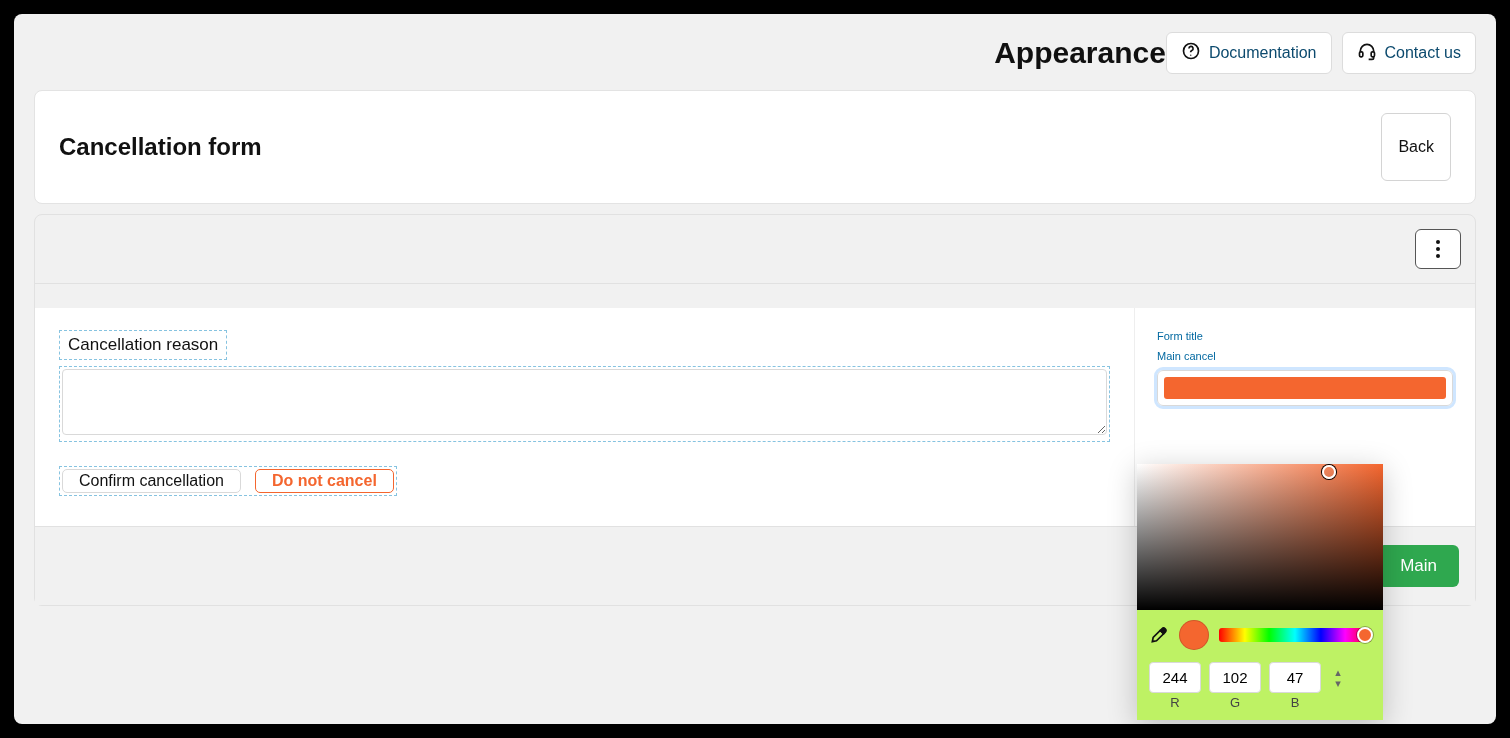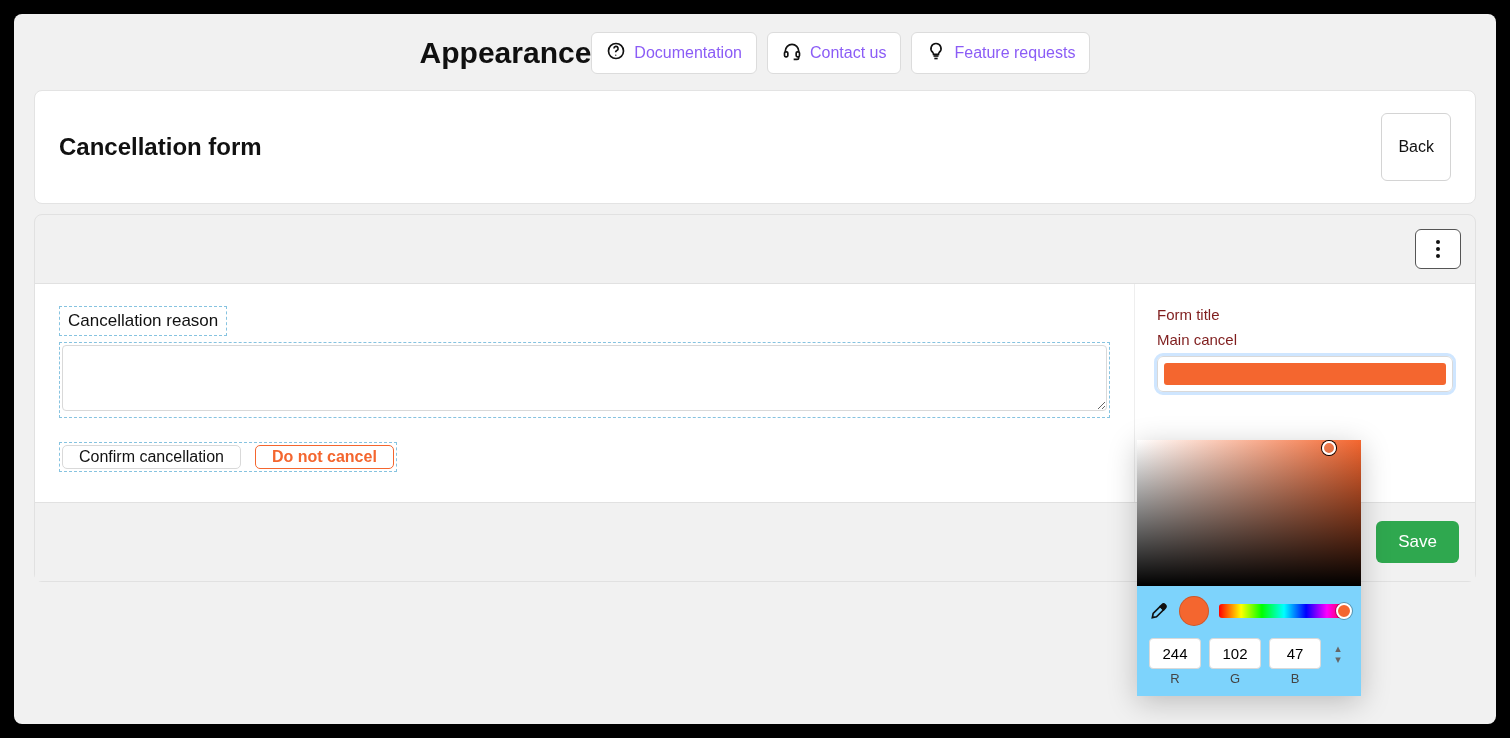--- a/index.html
+++ b/index.html
@@ -26,42 +26,42 @@
       border-radius: 8px;
       padding: 18px 20px;
       position: relative;
       overflow: visible;
     }
 
     
     .header-row {
       display: flex;
       align-items: center;
-      justify-content: center;
+      justify-content: flex-end;
       margin-bottom: 16px;
     }
     .page-title {
       font-size: 30px;
       font-weight: 700;
       color: #101010;
     }
     .header-actions {
       display: flex;
       gap: 10px;
     }
     .hbtn {
       display: flex;
       align-items: center;
       gap: 8px;
       background: #fff;
       border: 1px solid #dcdcdc;
       border-radius: 6px;
       padding: 8px 14px;
       font-size: 16px;
-      color: #8b5cf6;
+      color: #0c4a6e;
       cursor: pointer;
     }
     .hbtn svg { width: 20px; height: 20px; }
 
     
     .subheader-card {
       background: #fff;
       border: 1px solid #e3e3e3;
       border-radius: 8px;
       padding: 22px 24px;
@@ -115,20 +115,21 @@
       gap: 3px;
     }
     .kebab-dots span {
       width: 4px; height: 4px; background: #111; border-radius: 50%;
     }
 
     
     .content-row {
       display: flex;
       background: #fff;
+      margin-top: 24px;
     }
     .preview-pane {
       flex: 1;
       padding: 22px 24px 30px 24px;
       border-right: 1px solid #eee;
     }
     .settings-pane {
       width: 340px;
       padding: 22px 22px 22px 22px;
       position: relative;
@@ -174,22 +175,22 @@
       color: #111;
       cursor: pointer;
     }
     .pbtn.secondary {
       border-color: #f4662f;
       color: #f4662f;
       font-weight: bold;
     }
 
     .field-label {
-      font-size: 15px;
-      color: #7f1d1d;
+      font-size: 11px;
+      color: #0369a1;
       margin-bottom: 8px;
       display: block;
     }
     .text-input {
       width: 100%;
       border: 1px solid #d9d9d9;
       border-radius: 5px;
       padding: 10px 12px;
       font-size: 16px;
       color: #111;
@@ -224,22 +225,22 @@
       font-size: 17px;
       font-weight: 500;
       cursor: pointer;
     }
 
     
     .picker {
       position: absolute;
       top: 156px;
       left: 2px;
-      width: 224px;
-      background: #7dd3fc;
+      width: 246px;
+      background: #bef264;
       box-shadow: 0 6px 28px rgba(0,0,0,0.22);
       border-radius: 0;
       z-index: 50;
     }
     .sv-panel {
       width: 100%;
       height: 146px;
       position: relative;
       background:
         linear-gradient(to top, #000, rgba(0,0,0,0)),
@@ -353,30 +354,20 @@
         <button class="hbtn">
           <span>
             <svg viewBox="0 0 24 24" fill="none" stroke="#111" stroke-width="2">
                 <path d="M4 13v-1a8 8 0 0 1 16 0v1"></path>
                 <rect x="3" y="13" width="4" height="6" rx="1.5"></rect>
                 <rect x="17" y="13" width="4" height="6" rx="1.5"></rect>
                 <path d="M20 19v1a2 2 0 0 1-2 2h-4"></path>
               </svg>
           </span>
           <span>Contact us</span>
-        </button>
-        <button class="hbtn">
-          <span>
-            <svg viewBox="0 0 24 24" fill="none" stroke="#111" stroke-width="2">
-                <path d="M9 18h6"></path>
-                <path d="M10 21h4"></path>
-                <path d="M12 3a6 6 0 0 0-4 10.5c.8.8 1 1.5 1 2.5h6c0-1 .2-1.7 1-2.5A6 6 0 0 0 12 3z"></path>
-              </svg>
-          </span>
-          <span>Feature requests</span>
         </button>
       </div>
     </div>
 
     <div class="subheader-card">
       <div class="subheader-title">Cancellation form</div>
       <button class="back-btn">Back</button>
     </div>
 
     <div class="main-card">
@@ -446,18 +437,18 @@
               <div class="lbl">G</div>
               <div class="lbl">B</div>
               <div style="width:18px"></div>
             </div>
           </div>
 
         </div>
       </div>
 
       <div class="save-row">
-        <button class="save-btn">Save</button>
+        <button class="save-btn">Main</button>
       </div>
     </div>
 
   </div>
 </div>
 
 </body></html>

